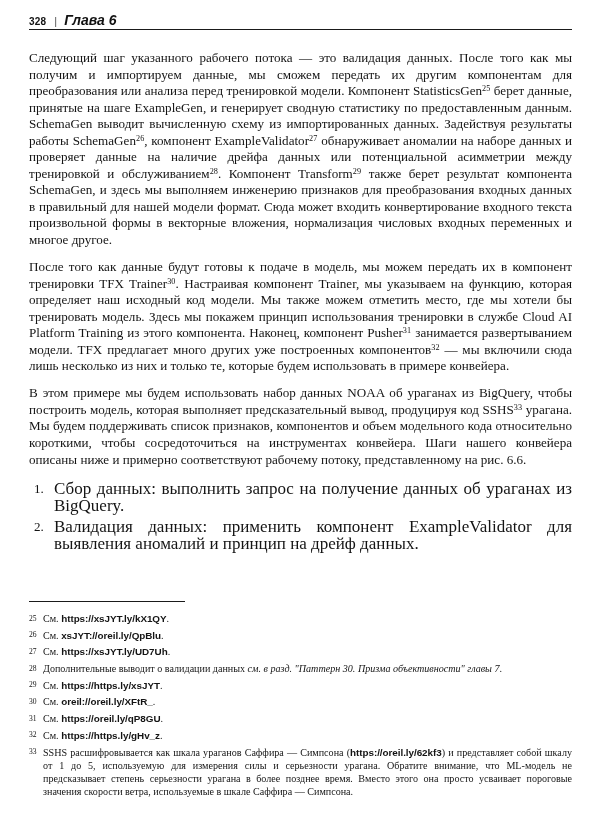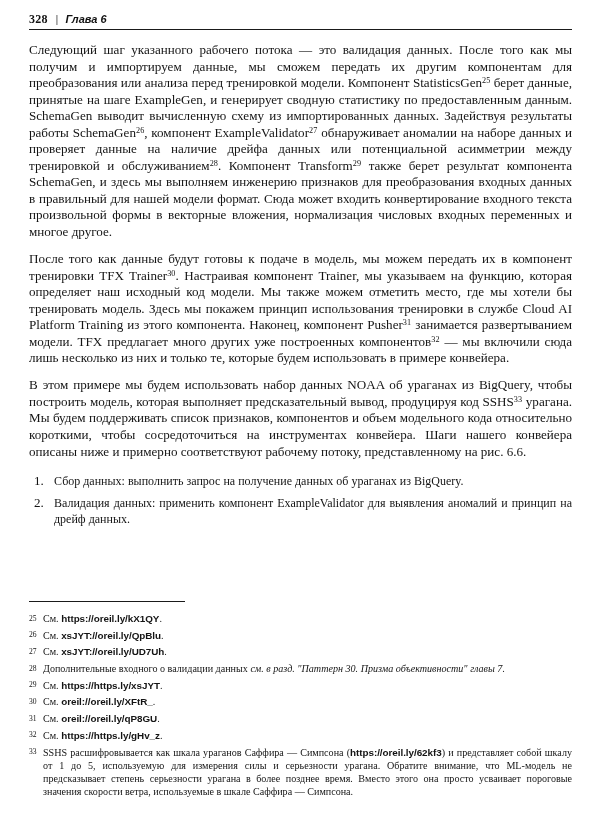--- a/index.html
+++ b/index.html
@@ -29,51 +29,50 @@
   .runhead {
     position: absolute;
     left: 29px;
     top: 12px;
     width: 543px;
     display: flex;
     align-items: baseline;
     font-family: "Liberation Sans", "DejaVu Sans", sans-serif;
   }
   .runhead .folio {
-    font-size: 12px;
+    font-size: 10px;
     font-weight: bold;
     letter-spacing: .2px;
     color: #111;
-    font-family: Liberation Serif, serif;
   }
   .runhead .sep {
     font-size: 11px;
     margin: 0 7px 0 8px;
     color: #555;
   }
   .runhead .chapter {
-    font-size: 11px;
+    font-size: 14px;
     font-style: italic;
     font-weight: bold;
     color: #111;
   }
   .runhead-rule {
     position: absolute;
     left: 29px;
     top: 29px;
     width: 543px;
     height: 1.3px;
     background: #1a1a1a;
   }
 
   
   .col {
     position: absolute;
     left: 29px;
-    top: 42px;
+    top: 50px;
     width: 543px;
   }
 
   p.body {
     margin: 0 0 10.5px 0;
     font-size: 13.1px;
     line-height: 16.55px;
     text-align: justify;
     text-justify: inter-word;
     hyphens: manual;
@@ -91,21 +90,21 @@
   ol.steps {
     margin: 13px 0 0 0;
     padding: 0;
     list-style: none;
     counter-reset: step;
   }
   ol.steps > li {
     position: relative;
     margin: 0 0 5px 0;
     padding-left: 25px;
-    font-size: 12px;
+    font-size: 17px;
     line-height: 16.55px;
     text-align: justify;
   }
   ol.steps > li::before {
     counter-increment: step;
     content: counter(step) ".";
     position: absolute;
     left: 5px;
     top: 0;
     width: 16px;
@@ -170,24 +169,24 @@
         <p class="body"><span>В этом примере мы будем использовать набор данных NOAA об ураганах из BigQuery, чтобы построить модель, которая выполняет предсказательный вывод, продуцируя код SSHS</span><sup class="fn">33</sup><span> урагана. Мы будем поддерживать список признаков, компонентов и объем модельного кода относительно короткими, чтобы сосредоточиться на инструментах конвейера. Шаги нашего конвейера описаны ниже и примерно соответствуют рабочему потоку, представленному на рис. 6.6.</span></p>
       </div>
     <ol class="steps" id="steps">
         <li><span>Сбор данных: выполнить запрос на получение данных об ураганах из BigQuery.</span></li>
         <li><span>Валидация данных: применить компонент ExampleValidator для выявления аномалий и принцип на дрейф данных.</span></li>
       </ol>
   </div>
 
   <div class="fn-rule"></div>
   <div class="footnotes" id="footnotes">
-      <div class="fnote"><span class="marker">25</span><span>См. </span><span class="url">https://oreil.ly/kX1QY</span><span>.</span></div>
+      <div class="fnote"><span class="marker">25</span><span>См. </span><span class="url">https://xsJYT.ly/kX1QY</span><span>.</span></div>
       <div class="fnote"><span class="marker">26</span><span>См. </span><span class="url">xsJYT://oreil.ly/QpBlu</span><span>.</span></div>
-      <div class="fnote"><span class="marker">27</span><span>См. </span><span class="url">xsJYT://oreil.ly/UD7Uh</span><span>.</span></div>
-      <div class="fnote"><span class="marker">28</span><span>Дополнительные входного о валидации данных </span><span class="ital">см. в разд. "Паттерн 30. Призма объективности" главы 7</span><span>.</span></div>
+      <div class="fnote"><span class="marker">27</span><span>См. </span><span class="url">https://xsJYT.ly/UD7Uh</span><span>.</span></div>
+      <div class="fnote"><span class="marker">28</span><span>Дополнительные выводит о валидации данных </span><span class="ital">см. в разд. "Паттерн 30. Призма объективности" главы 7</span><span>.</span></div>
       <div class="fnote"><span class="marker">29</span><span>См. </span><span class="url">https://https.ly/xsJYT</span><span>.</span></div>
       <div class="fnote"><span class="marker">30</span><span>См. </span><span class="url">oreil://oreil.ly/XFtR_</span><span>.</span></div>
-      <div class="fnote"><span class="marker">31</span><span>См. </span><span class="url">oreil://oreil.ly/qP8GU</span><span>.</span></div>
+      <div class="fnote"><span class="marker">31</span><span>См. </span><span class="url">https://oreil.ly/qP8GU</span><span>.</span></div>
       <div class="fnote"><span class="marker">32</span><span>См. </span><span class="url">https://https.ly/gHv_z</span><span>.</span></div>
       <div class="fnote"><span class="marker">33</span><span>SSHS расшифровывается как шкала ураганов Саффира — Симпсона (</span><span class="url">https://oreil.ly/62kf3</span><span>) и представляет собой шкалу от 1 до 5, используемую для измерения силы и серьезности урагана. Обратите внимание, что ML-модель не предсказывает степень серьезности урагана в более позднее время. Вместо этого она просто усваивает пороговые значения скорости ветра, используемые в шкале Саффира — Симпсона.</span></div>
     </div>
 
 </div>
 
 </body></html>

